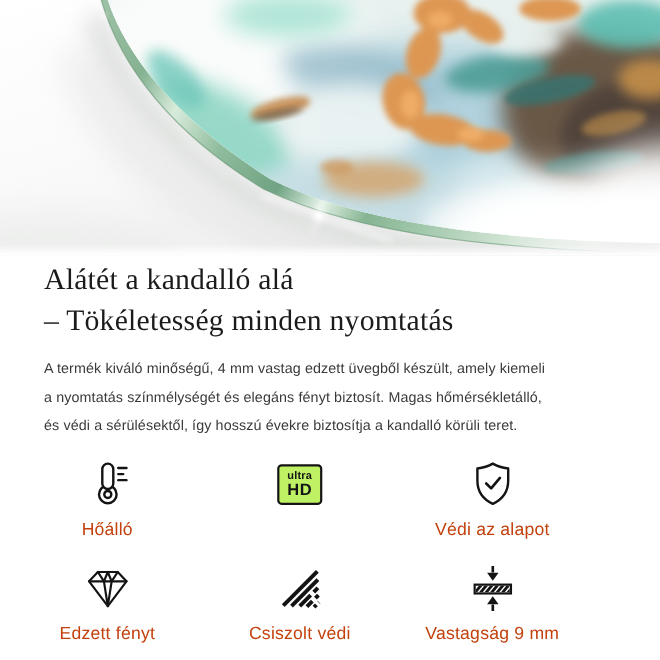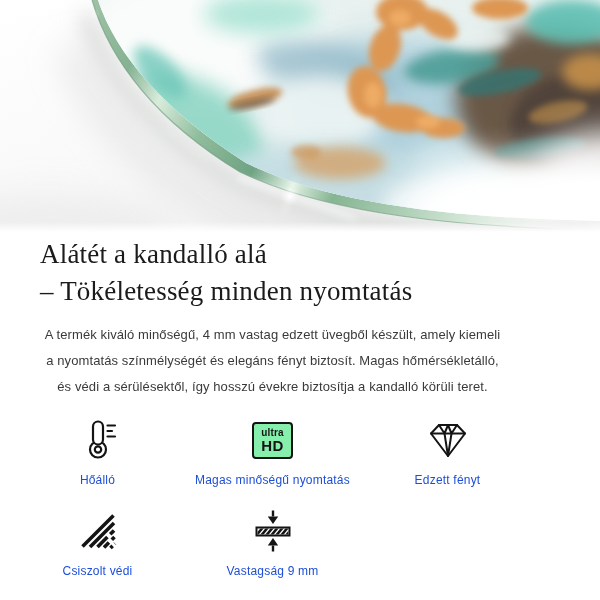--- a/index.html
+++ b/index.html
@@ -17,44 +17,44 @@
   
   .content{padding:0 40px;}
   .title{
     font-family:"Liberation Serif", serif;
     font-size:27px;line-height:37px;font-weight:400;
     color:#1b1b1b;margin:4px 0 12px 0;letter-spacing:0.2px;
   }
   .title span{display:block;}
   .lead{
     font-size:13px;line-height:26px;color:#3a3a3a;
-    margin:0;max-width:540px;letter-spacing:0.1px;text-align:center;
+    margin:0;max-width:540px;letter-spacing:0.1px;
   }
 
   
   .features{
     margin:16px 10px 0 10px;
     display:grid;grid-template-columns:repeat(3,1fr);
     row-gap:20px;
   }
   .feature{
     display:flex;flex-direction:column;align-items:center;
     text-align:center;
   }
   .feature-icon{
     width:48px;height:48px;display:flex;align-items:center;justify-content:center;
   }
   .feature-label{
-    margin-top:9px;font-size:12px;color:#1d4ed8;letter-spacing:0.2px;
+    margin-top:9px;font-size:16px;color:#c2410c;letter-spacing:0.2px;
   }
   
   .uhd-box{
     width:37px;height:33px;border:2.6px solid #141414;border-radius:4px;
     display:flex;flex-direction:column;align-items:center;justify-content:center;
-    color:#141414;background:#86efac;
+    color:#141414;background:#bef264;
   }
   .uhd-top{font-size:10px;font-weight:700;line-height:10px;letter-spacing:0.2px;}
   .uhd-bottom{font-size:15px;font-weight:800;line-height:15px;letter-spacing:0.5px;}
 </style>
 </head>
 <body>
 
 <div class="page">
 
   <div class="hero">
@@ -195,23 +195,31 @@
       <div class="feature-label">Hőálló</div>
     </div>
 
     <div class="feature">
       <div class="feature-icon">
         <div class="uhd-box">
           <span class="uhd-top">ultra</span>
           <span class="uhd-bottom">HD</span>
         </div>
       </div>
-      <div class="feature-label">Magas minőségű nyomtatás</div>
-    </div>
-
+    </div>
+
+    <div class="feature">
+      <div class="feature-icon">
+        <svg width="48" height="48" viewBox="0 0 48 48" fill="none" stroke="#141414" stroke-width="2.2" stroke-linejoin="round" stroke-linecap="round">
+          <path d="M24,5.5 C28,7.9 33,9.4 38,9.9 V21 C38,31.5 32.5,38 24,42 C15.5,38 10,31.5 10,21 V9.9 C15,9.4 20,7.9 24,5.5 Z"></path>
+          <path d="M18,23.5 L22.5,28 L30.5,18.5" stroke-width="2.4"></path>
+        </svg>
+      </div>
+      <div class="feature-label">Védi az alapot</div>
+    </div>
 
     <div class="feature">
       <div class="feature-icon">
         <svg width="48" height="48" viewBox="0 0 48 48" fill="none" stroke="#141414" stroke-width="2" stroke-linejoin="round" stroke-linecap="round">
           <path d="M15,9 H33 L41,17.5 L24,40 L7,17.5 Z"></path>
           <path d="M7,17.5 H41"></path>
           <path d="M15,9 L20.5,17.5 L24,9 L27.5,17.5 L33,9"></path>
           <path d="M20.5,17.5 L24,40 L27.5,17.5"></path>
         </svg>
       </div>

